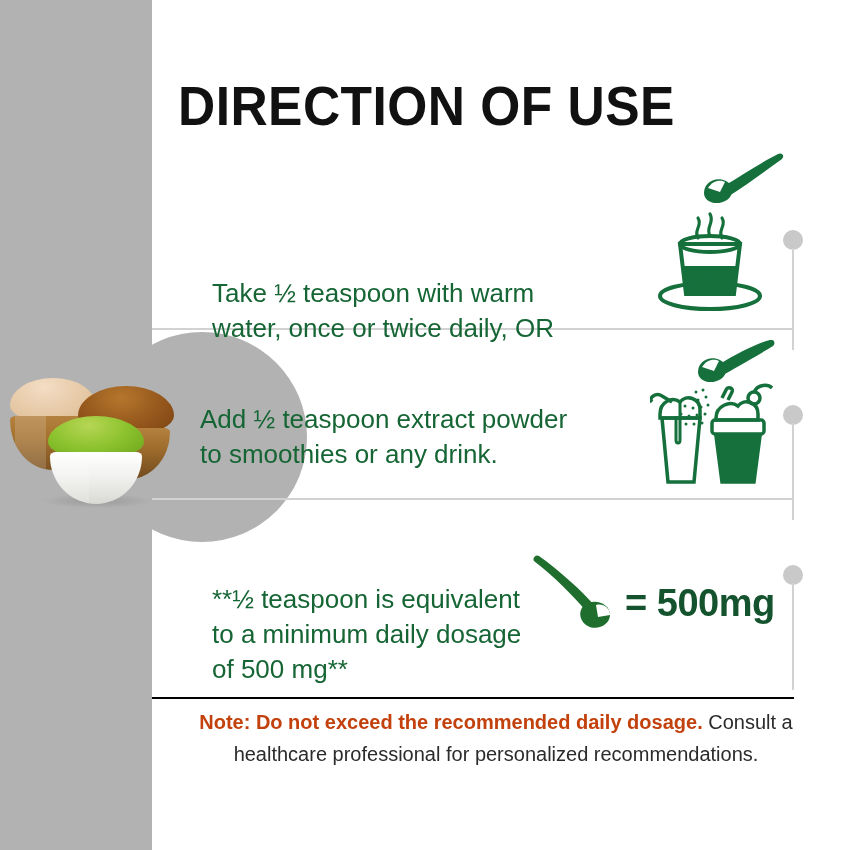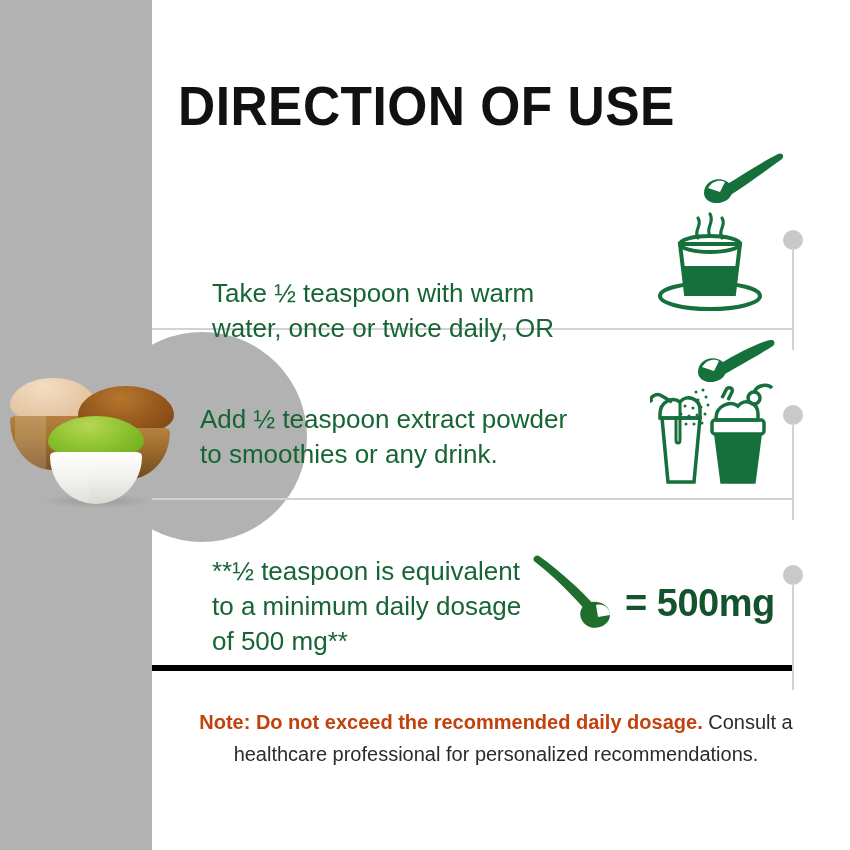--- a/index.html
+++ b/index.html
@@ -130,21 +130,21 @@
 
   
   .row {
     position: absolute;
     left: 152px;
     width: 642px;
     box-sizing: border-box;
   }
   .row-1 { top: 160px; height: 170px; border-bottom: 2px solid #d2d2d2; }
   .row-2 { top: 332px; height: 168px; border-bottom: 2px solid #d2d2d2; }
-  .row-3 { top: 502px; height: 169px; border-bottom: 6px solid #000000; }
+  .row-3 { top: 530px; height: 169px; border-bottom: 2px solid #000000; }
 
   .row-text {
     position: absolute;
     color: #166534;
     font-size: 26px;
     line-height: 1.34;
     font-family: "Liberation Sans Narrow", "Liberation Sans", sans-serif;
     white-space: pre-line;
   }
   .row-1 .row-text { left: 60px; top: 88px; margin-top: 28px; }

